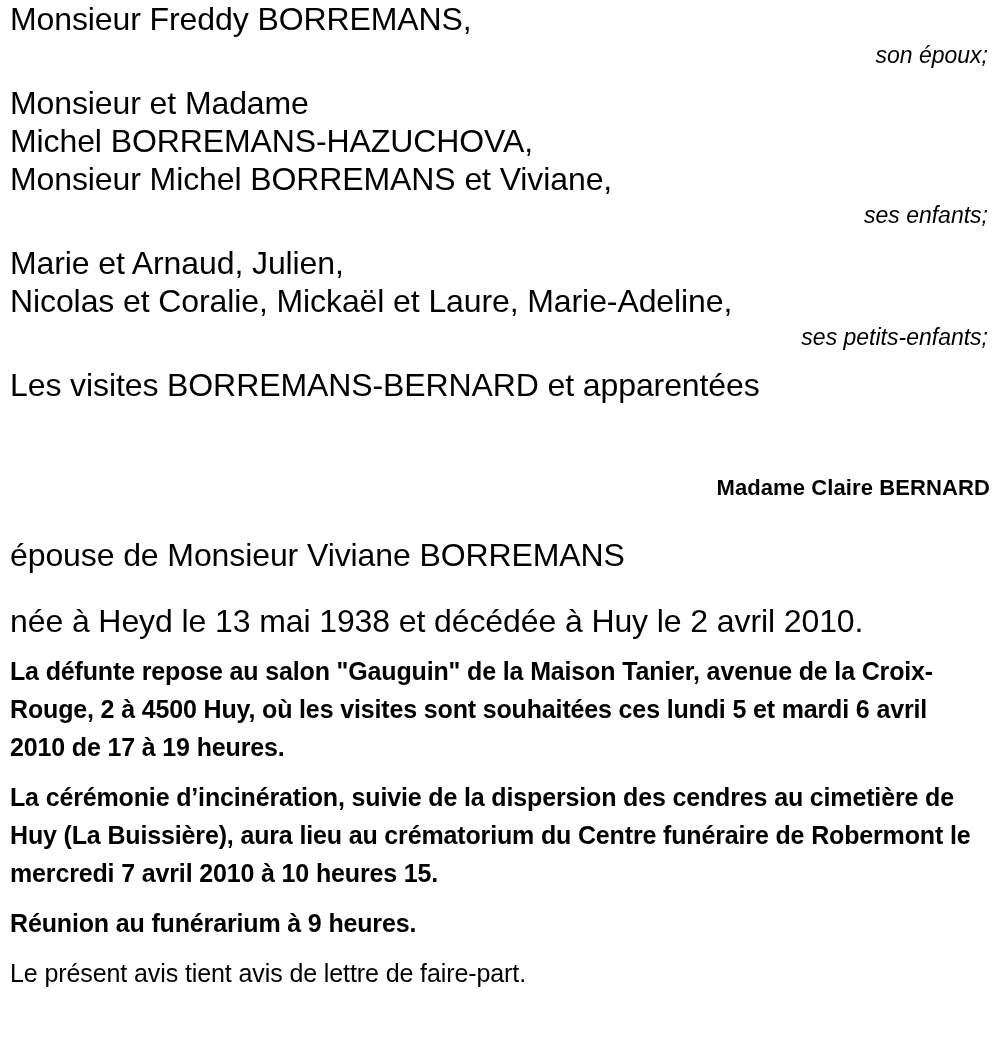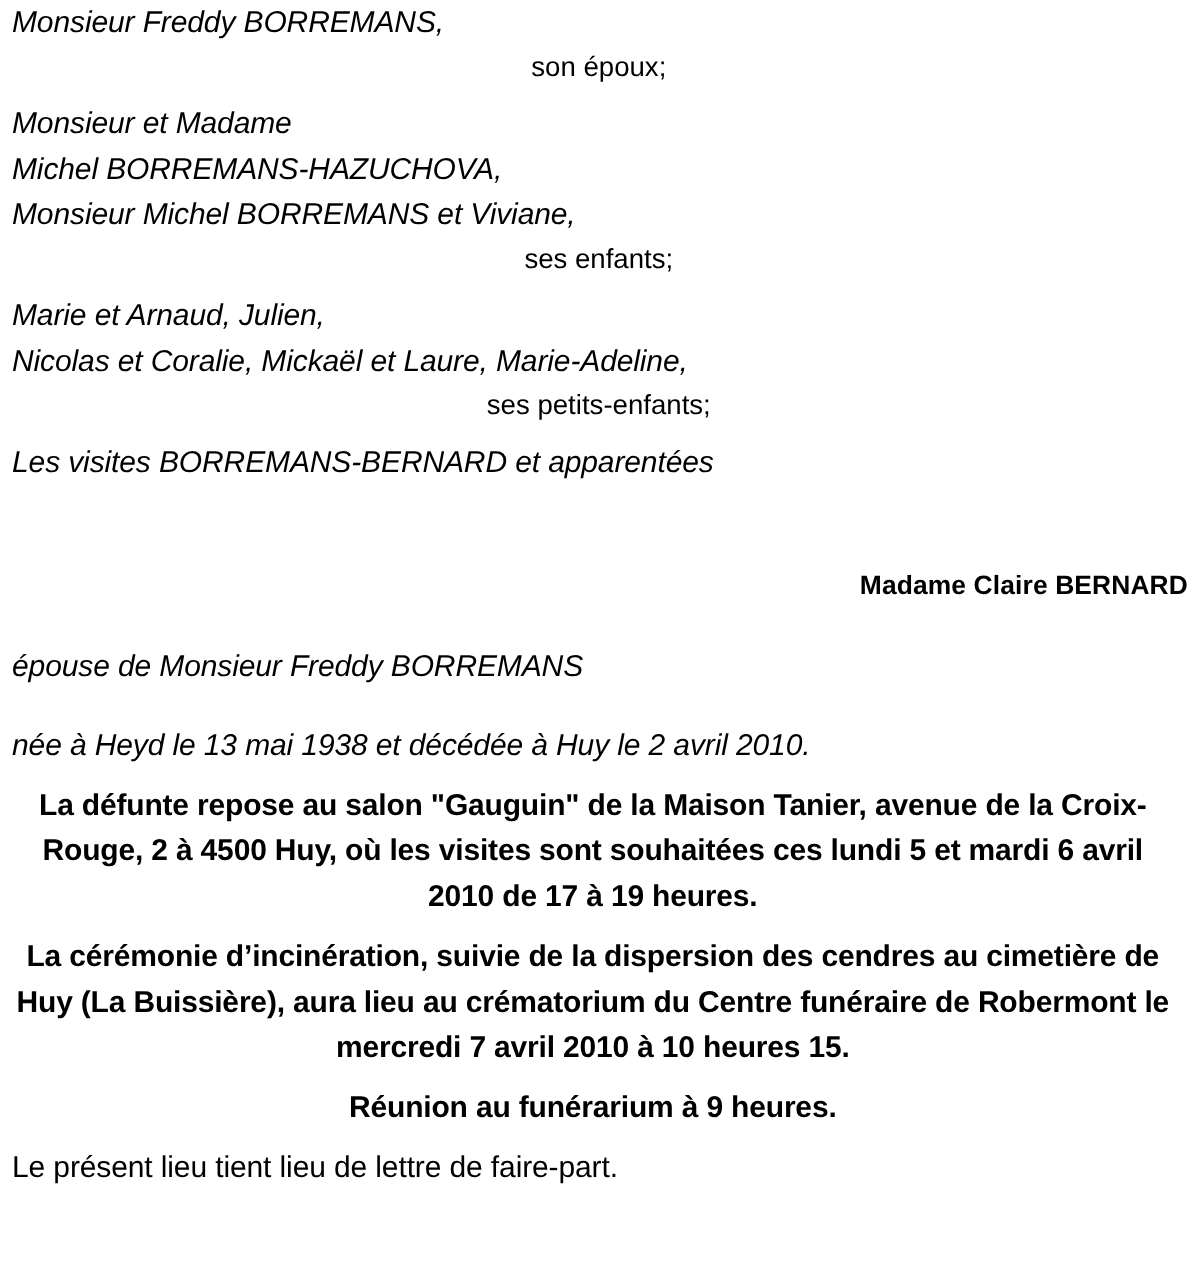--- a/index.html
+++ b/index.html
@@ -18,32 +18,32 @@
   #notice {
     position: relative;
     width: 1000px;
     height: 1055px;
     box-sizing: border-box;
     padding: 0 10px;
   }
 
   
   .line {
-    font-size: 25px;
+    font-size: 32px;
     line-height: 38px;
     font-weight: 400;
     letter-spacing: -0.1px;
     white-space: nowrap;
-    font-style: italic;
   }
 
   .relation {
     font-size: 23px;
     line-height: 34px;
-    text-align: center;
+    font-style: italic;
+    text-align: right;
     padding-right: 2px;
     white-space: nowrap;
   }
 
   .group {
     margin: 0;
   }
 
   
   .gap-sm  { height: 12px; }
@@ -59,21 +59,21 @@
     white-space: nowrap;
     text-align: right;
   }
 
   
   .para-bold {
     font-size: 25px;
     font-weight: 700;
     line-height: 38px;
     letter-spacing: -0.15px;
-    text-align: center;
+    text-align: left;
     width: 968px;
   }
 
   .para-normal {
     font-size: 25px;
     font-weight: 400;
     line-height: 38px;
     letter-spacing: -0.1px;
     width: 968px;
   }
@@ -113,35 +113,35 @@
 
   <div class="gap-xl"></div>
 
 
   <div class="gap-lg"></div>
 
   <div class="deceased-name">Madame Claire BERNARD</div>
 
   <div class="gap-lg"></div>
 
-  <div class="line">épouse de Monsieur Freddy BORREMANS</div>
+  <div class="line">épouse de Monsieur Viviane BORREMANS</div>
 
   <div class="gap-lg"></div>
 
   <div class="line">née à Heyd le 13 mai 1938 et décédée à Huy le 2 avril 2010.</div>
 
   <div class="gap-sm"></div>
 
   <div class="para-bold">La défunte repose au salon "Gauguin" de la Maison Tanier, avenue de la Croix-Rouge, 2 à 4500 Huy, où les visites sont souhaitées ces lundi 5 et mardi 6 avril 2010 de 17 à 19 heures.</div>
 
   <div class="gap-sm"></div>
 
   <div class="para-bold">La cérémonie d’incinération, suivie de la dispersion des cendres au cimetière de Huy (La Buissière), aura lieu au crématorium du Centre funéraire de Robermont le mercredi 7 avril 2010 à 10 heures 15.</div>
 
   <div class="gap-sm"></div>
 
   <div class="para-bold">Réunion au funérarium à 9 heures.</div>
 
   <div class="gap-sm"></div>
 
-  <div class="para-normal">Le présent lieu tient lieu de lettre de faire-part.</div>
+  <div class="para-normal">Le présent avis tient avis de lettre de faire-part.</div>
 
 </div>
 
 </body></html>

